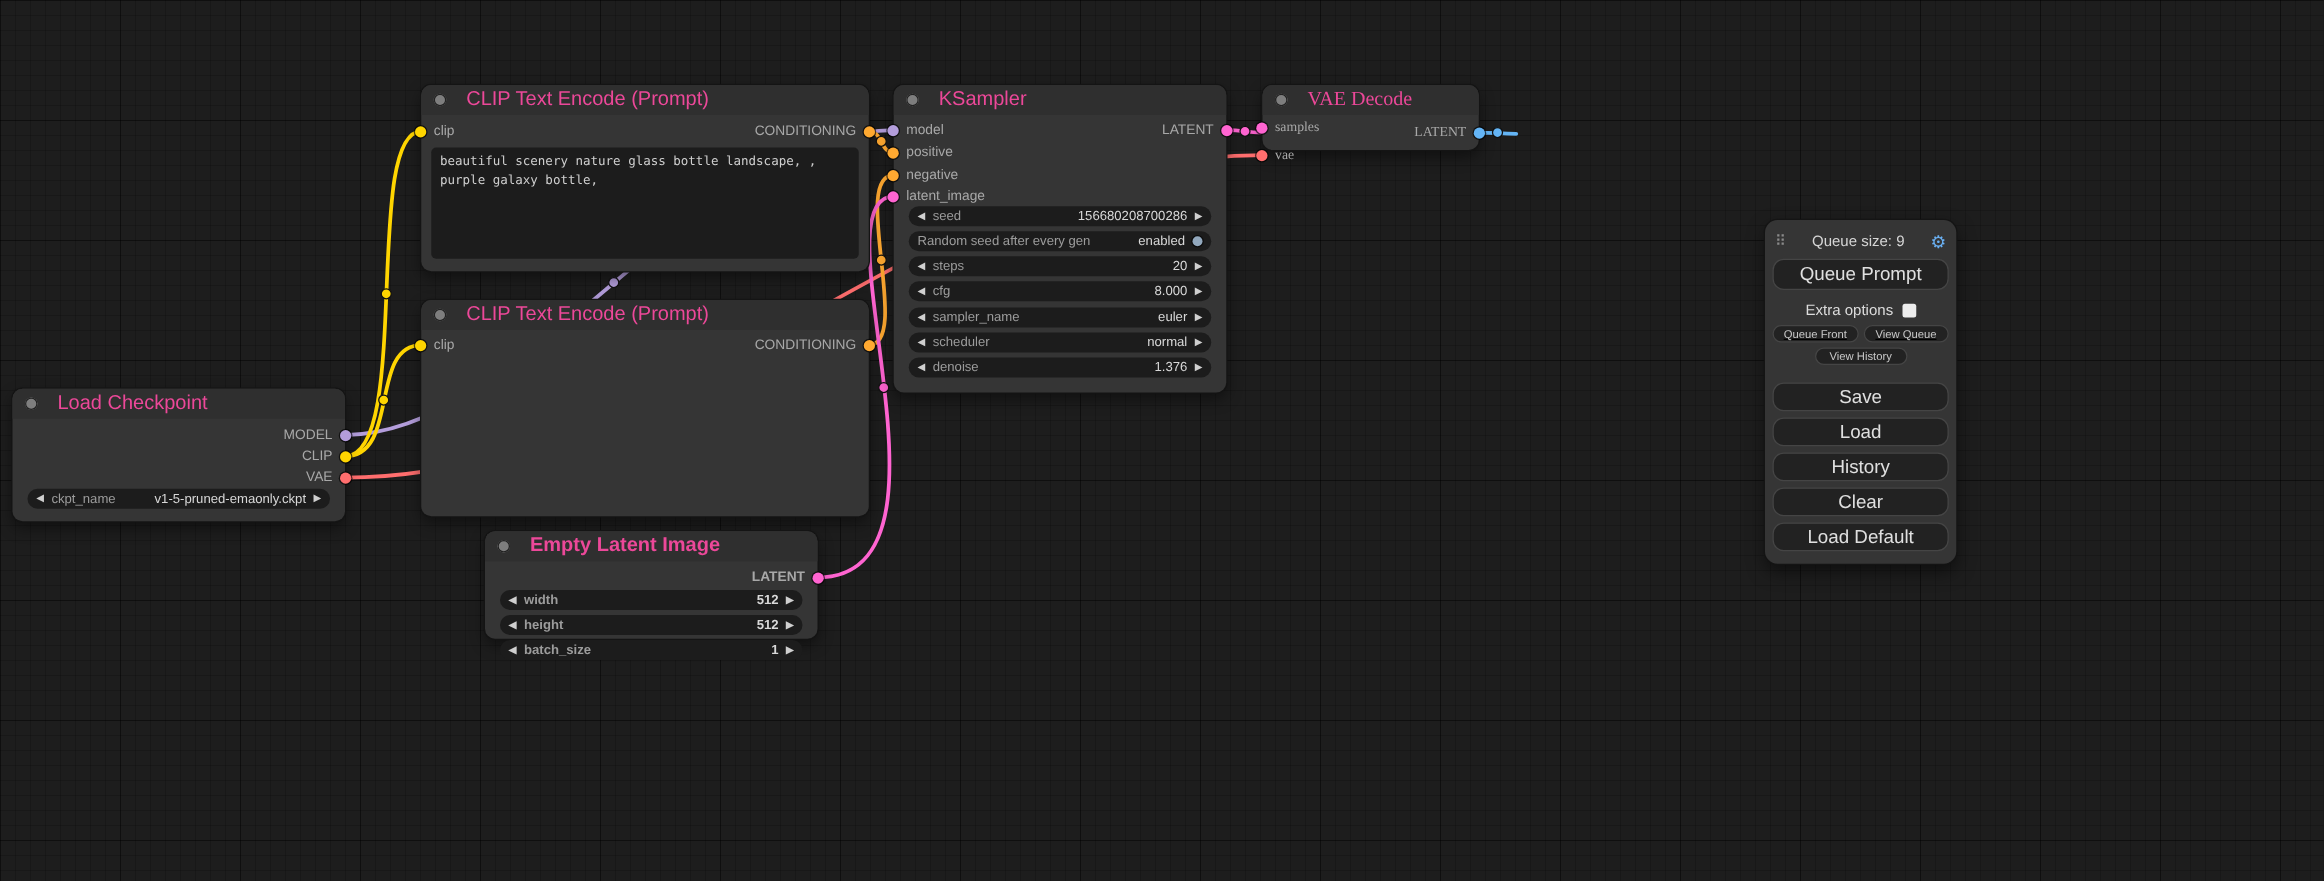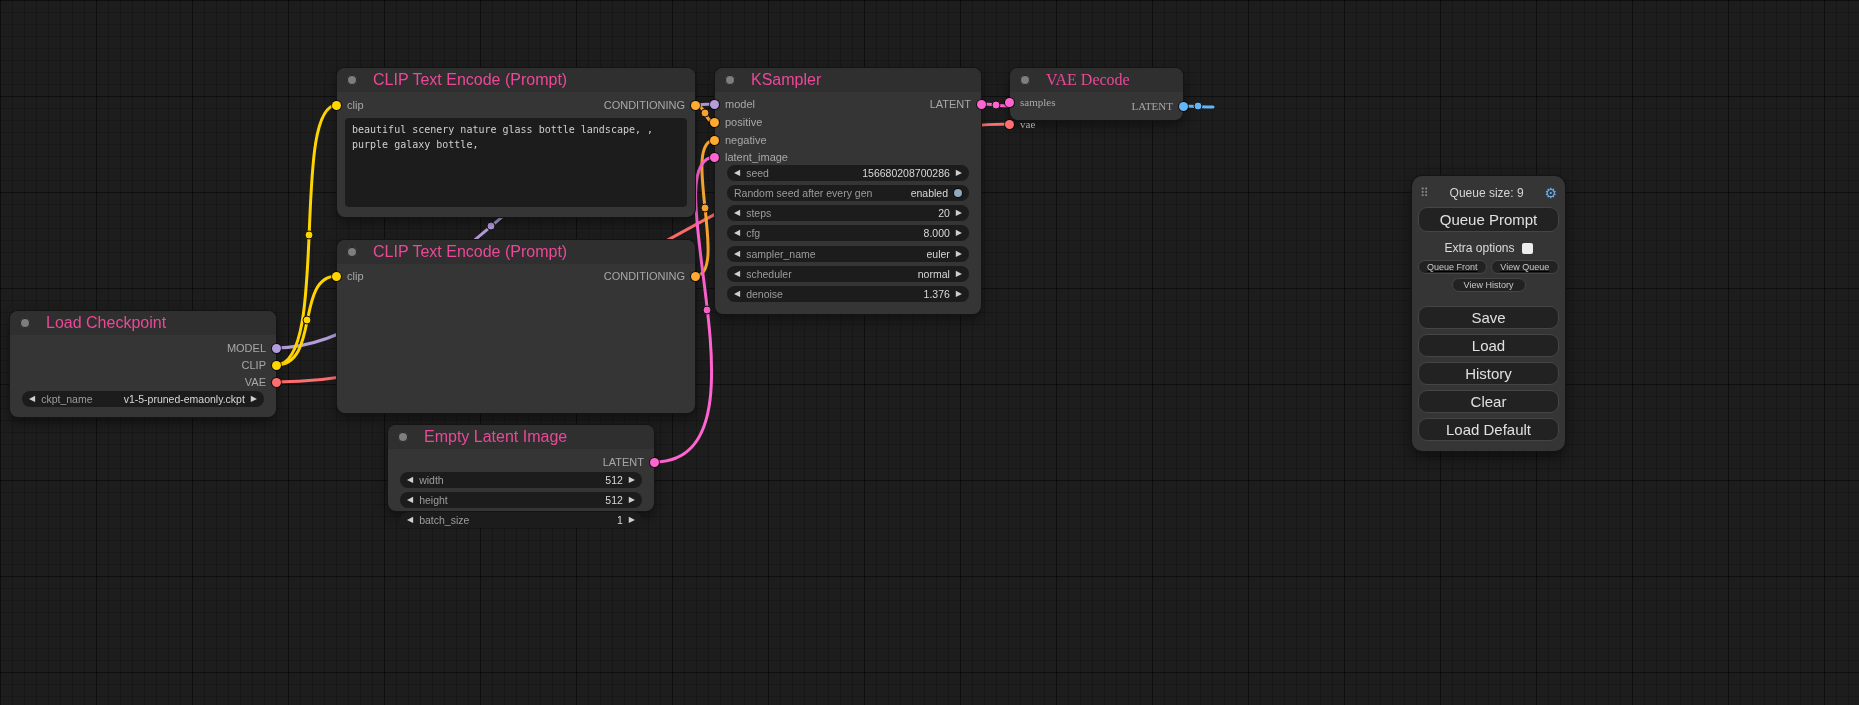--- a/index.html
+++ b/index.html
@@ -177,21 +177,21 @@
     <div class="slot in" style="top:28px">
       <span class="port-dot" style="background: rgb(255, 213, 0);"></span>
       <span>clip</span>
     </div>
     <div class="slot out" style="top:28px">
       <span>CONDITIONING</span>
       <span class="port-dot" style="background: rgb(255, 169, 49);"></span>
     </div>
   </div>
 
-  <div class="node" style="left:388px; top:425px; width:266px; height:86px;">
+  <div class="node" style="left:388px; top:425px; width:266px; height:86px;font-weight:bold;">
     <div class="node-title">
       <span class="collapse-dot" style="background: rgb(126, 126, 126);"></span>
       <span>Empty Latent Image</span>
     </div>
     <div class="slot out" style="top:29px">
       <span>LATENT</span>
       <span class="port-dot" style="background: rgb(255, 100, 209);"></span>
     </div>
     <div class="widget" style="top:47px; left:12px; width:242px;">
       <span class="arrow">◀</span>

